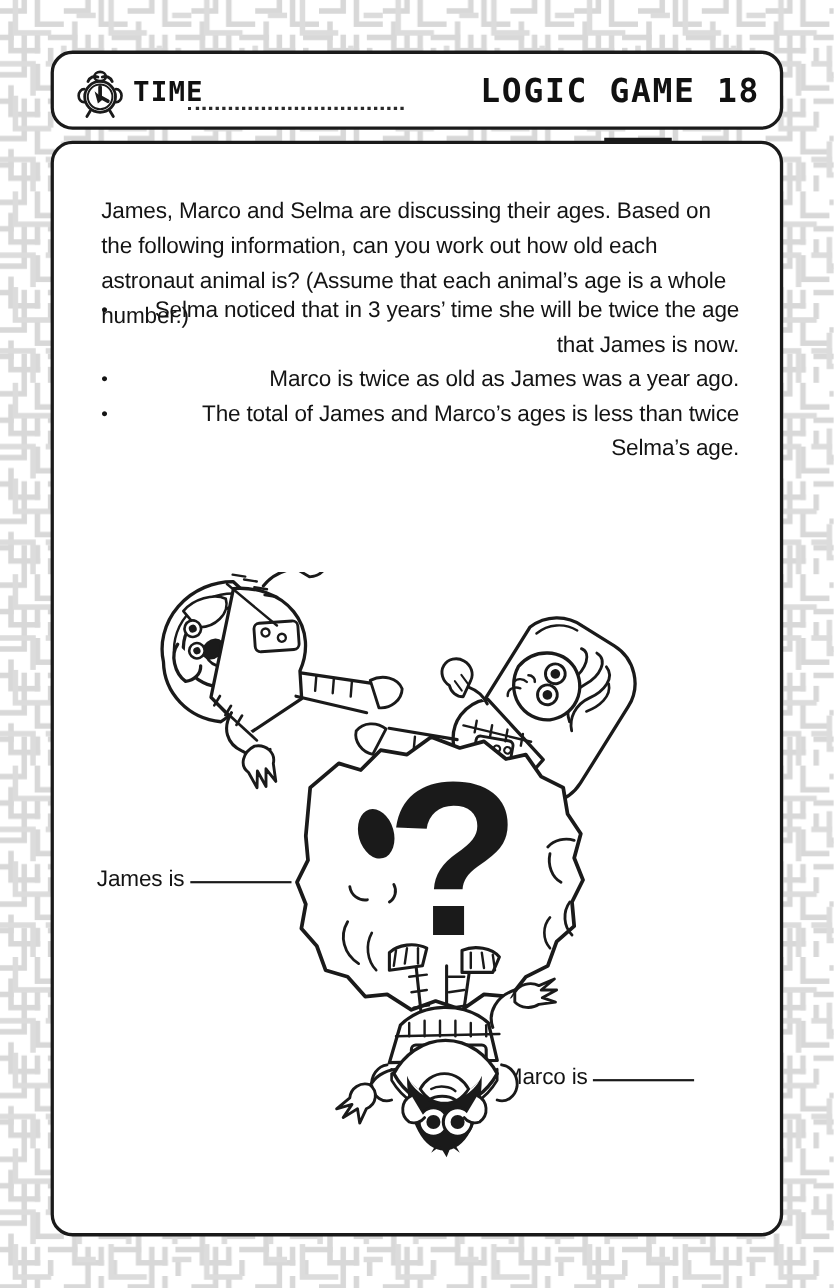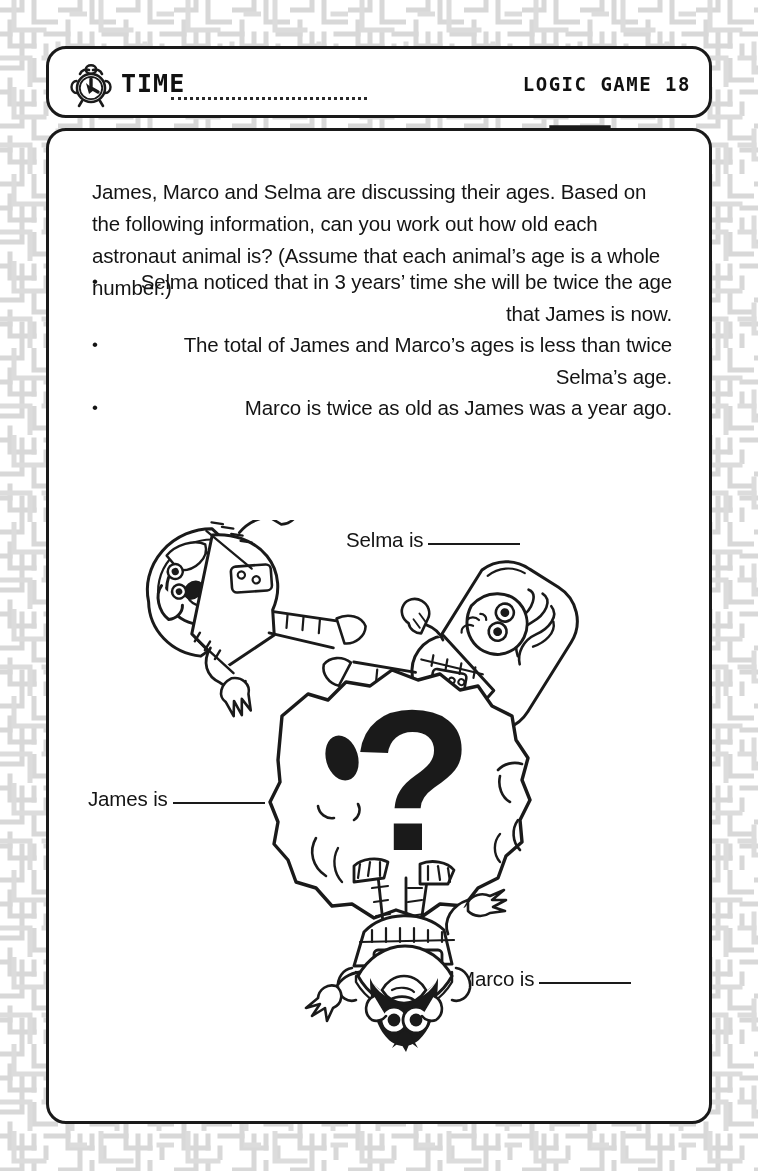--- a/index.html
+++ b/index.html
@@ -80,21 +80,21 @@
     width: 196px;
     height: 0;
     border-bottom: 3px dotted #2a2a2a;
   }
 
   #logic-game-title {
     position: absolute;
     right: 18px;
     top: 16px;
     font-family: "DejaVu Sans Mono", monospace;
-    font-size: 19px;
+    font-size: 30px;
     font-weight: 700;
     letter-spacing: 1.5px;
     color: #111111;
     line-height: 38px;
     white-space: nowrap;
   }
 
   #title-arrow {
     position: absolute;
     left: 486px;
@@ -249,27 +249,24 @@
 
     </div>
   </div>
 
   <div class="card" id="body-card"></div>
 
   <p id="intro-text">James, Marco and Selma are discussing their ages. Based on the following information, can you work out how old each astronaut animal is? (Assume that each animal’s age is a whole number.)</p>
 
   <ul id="clues-list">
     <li>Selma noticed that in 3 years’ time she will be twice the age that James is now.</li>
+    <li>Marco is twice as old as James was a year ago.</li>
     <li>The total of James and Marco’s ages is less than twice Selma’s age.</li>
-    <li>Marco is twice as old as James was a year ago.</li>
   </ul>
 
-  <div class="answer-label" id="answer-selma">
-    <span>Selma is</span><span class="blank"></span>
-  </div>
 
   <div class="answer-label" id="answer-james">
     <span>James is</span><span class="blank"></span>
   </div>
 
   <div class="answer-label" id="answer-marco">
     <span>Marco is</span><span class="blank"></span>
   </div>
 
   <svg id="illustration" viewBox="0 0 620 580" xmlns="http://www.w3.org/2000/svg">

